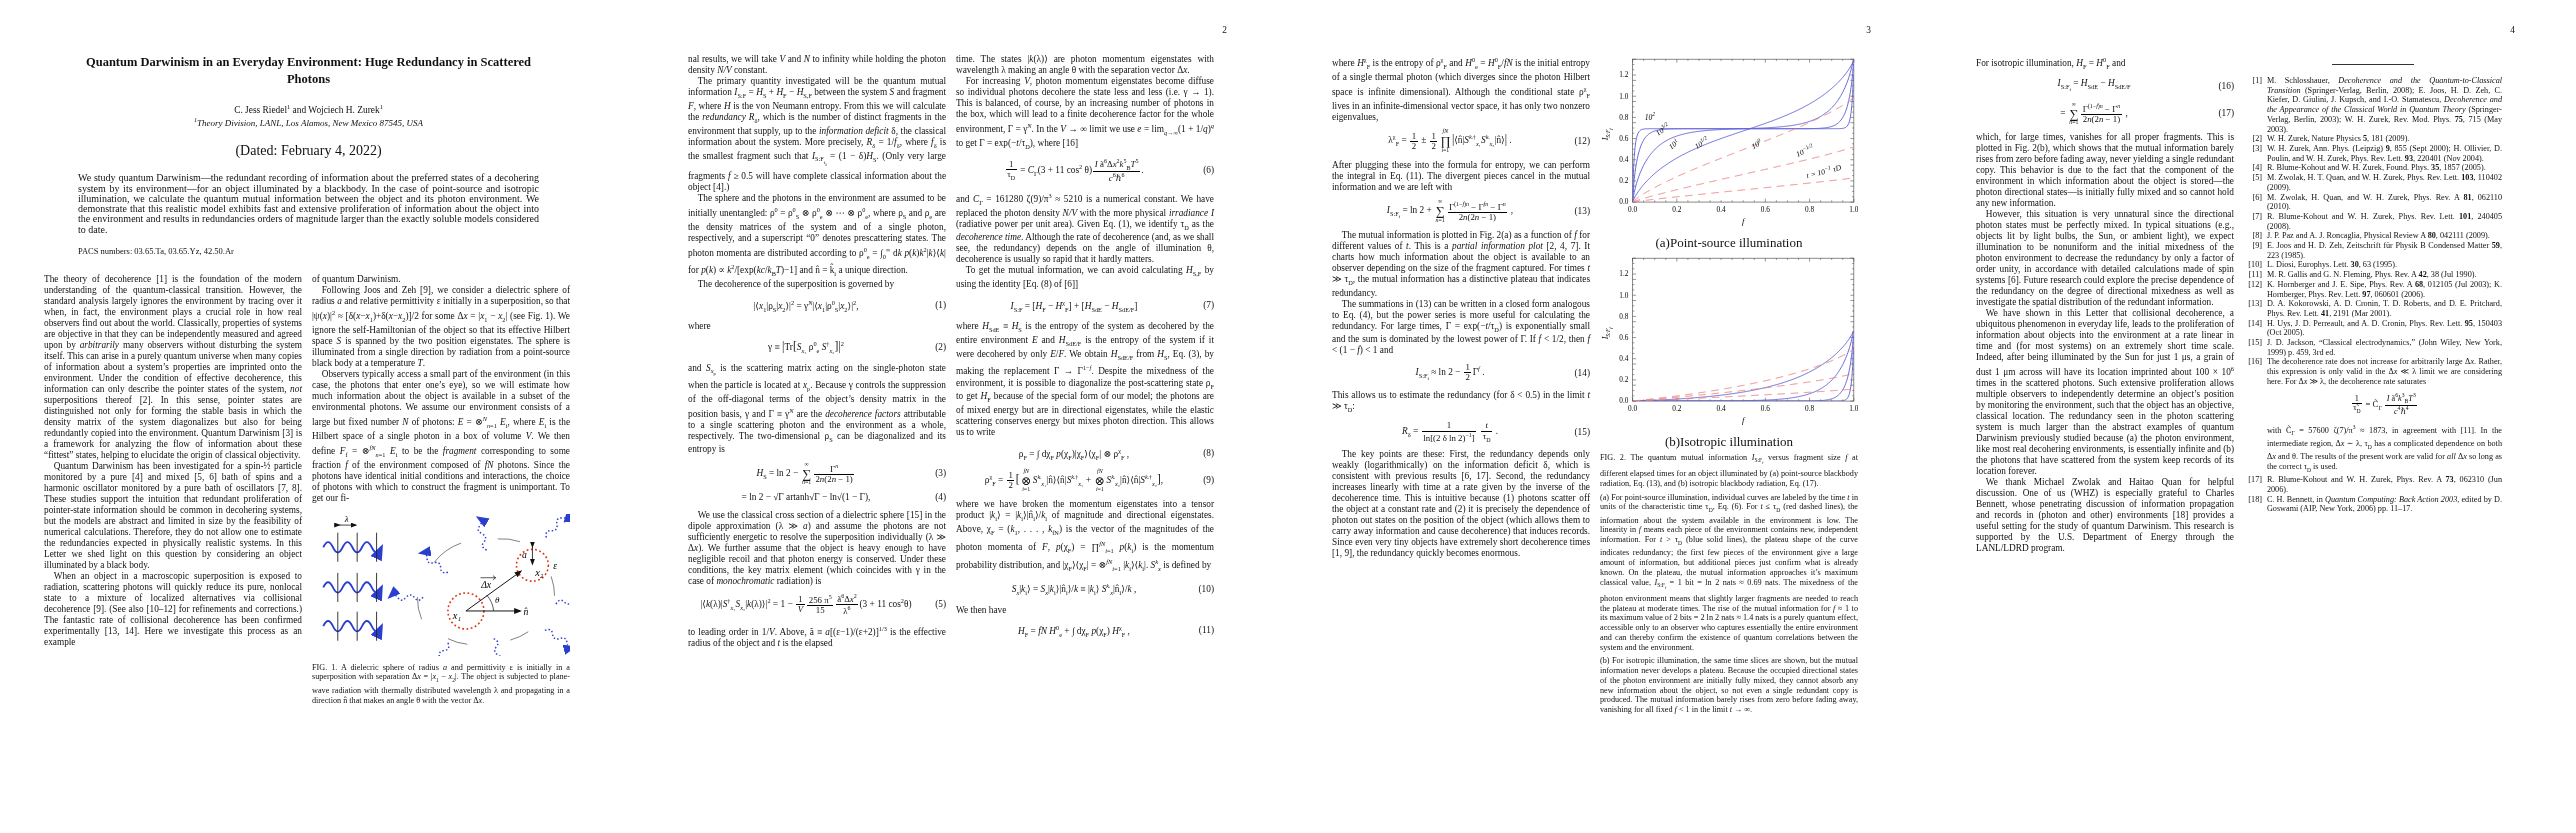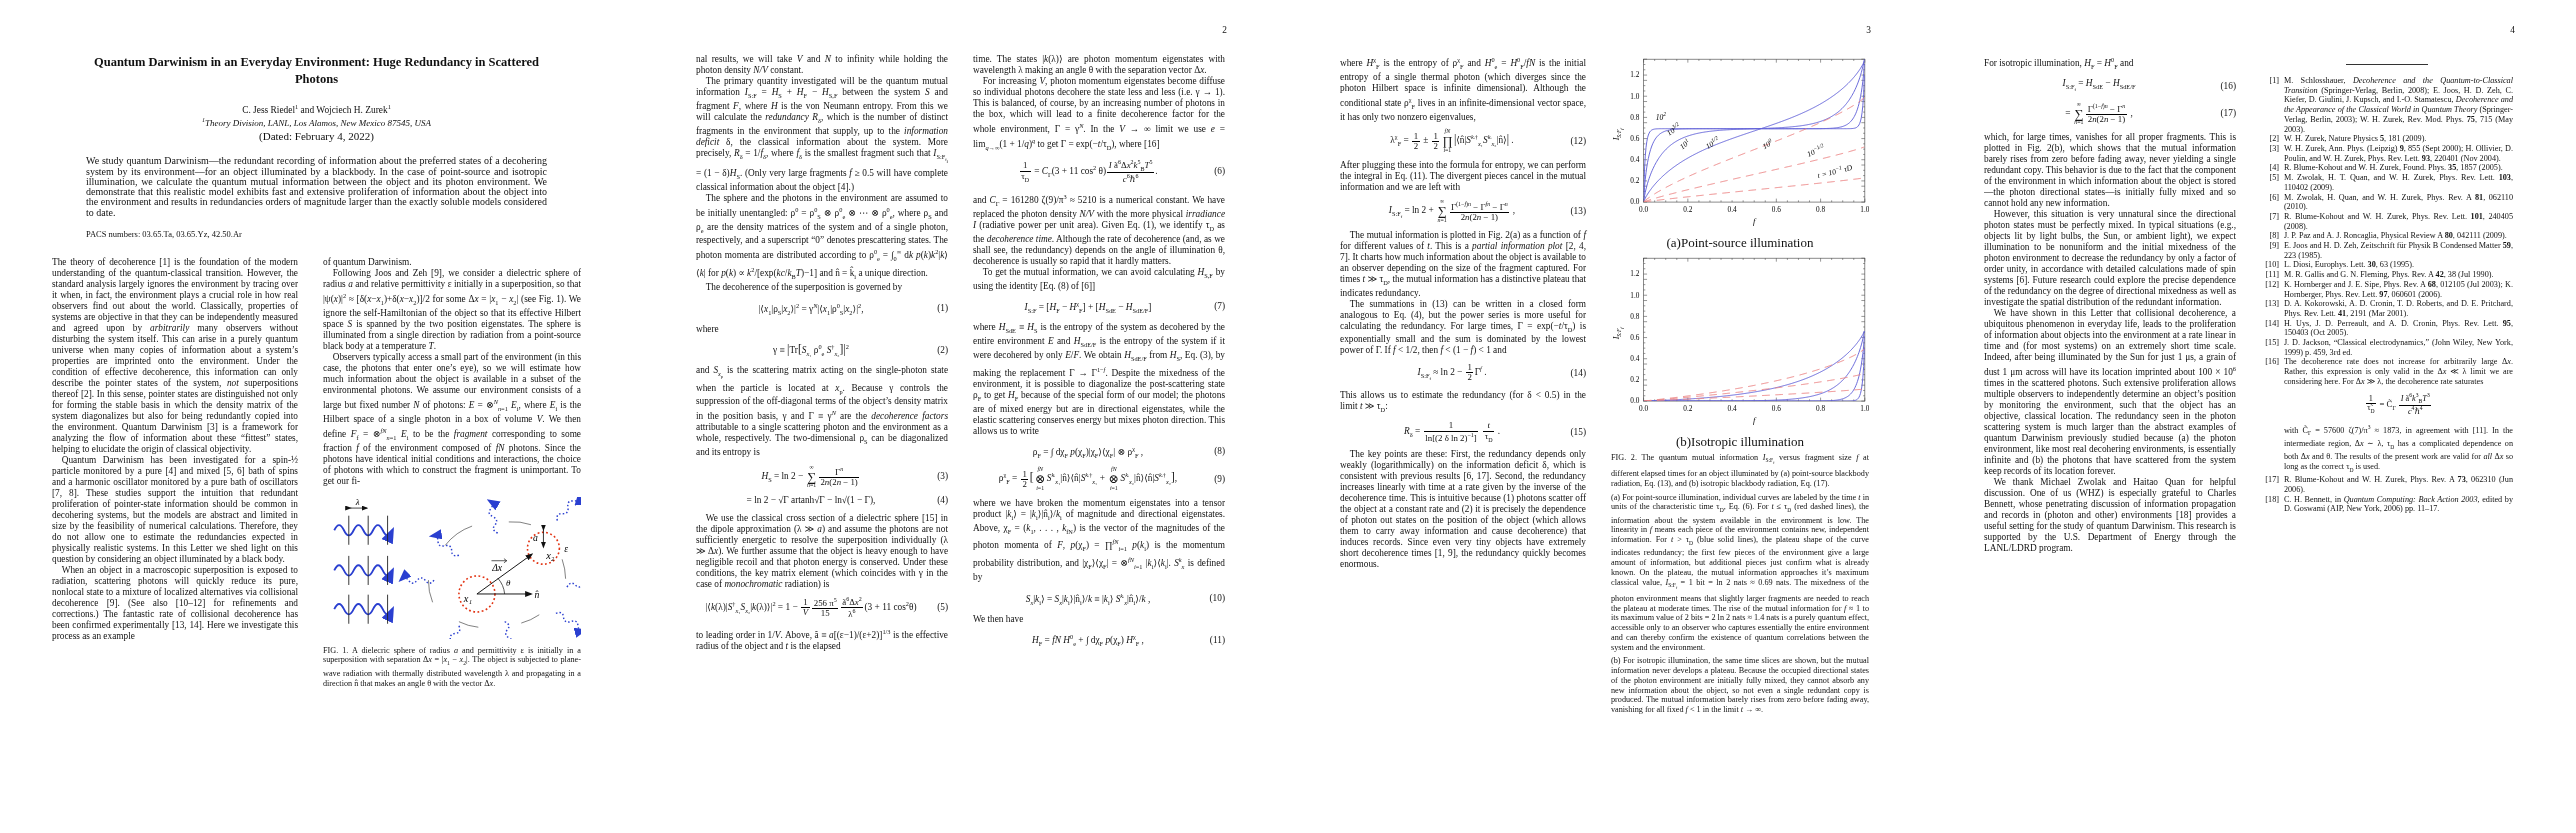--- a/index.html
+++ b/index.html
@@ -3,30 +3,30 @@
 <meta charset="utf-8">
 <style>
   html,body{margin:0;padding:0;background:#ffffff;}
   body{width:2576px;height:834px;position:relative;overflow:hidden;
        font-family:"Liberation Serif","DejaVu Serif",serif;color:#111;}
   .stamp{position:absolute;left:9.7px;top:229px;height:459px;
          writing-mode:vertical-rl;transform:rotate(180deg);
          font-size:19px;color:#8a8a8a;letter-spacing:1px;white-space:nowrap;}
   .page{position:absolute;top:0;width:644px;height:834px;background:#fff;}
   #page1{left:0}#page2{left:644px}#page3{left:1288px}#page4{left:1932px}
-  .content{position:absolute;left:52px;top:0;width:529px;height:816px;overflow:hidden;}
+  .content{position:absolute;left:44px;top:0;width:529px;height:816px;overflow:hidden;}
   .pagenum{position:absolute;top:25px;right:61px;font-size:9.4px;}
   .header{text-align:center;}
   .title{font-size:12.5px;font-weight:bold;margin:54px 21px 0 21px;line-height:1.35;}
   .authors{font-size:9.4px;margin-top:15.3px;}
   .affil{font-size:9px;font-style:italic;margin-top:2.1px;}
-  .date{font-size:11px;margin-top:2px;}
+  .date{font-size:14px;margin-top:15px;}
   .abstract{width:461px;margin:14px auto 0 auto;font-size:10px;line-height:10.3px;text-align:justify;}
   .pacs{width:461px;margin:11px auto 8px auto;font-size:8.5px;text-align:left;}
-  .cols{display:flex;gap:25px;margin-top:18px;}
+  .cols{display:flex;gap:10px;margin-top:18px;}
   .page .cols.toppad{margin-top:0;padding-top:54px;}
   .col{width:258px;font-size:9.3px;line-height:11px;text-align:justify;}
   .para{margin:0;text-indent:9.7px;}
   .para.ni{text-indent:0;}
   .eq{display:flex;align-items:center;margin:6.3px 0;font-size:9.3px;}
   .eq-body{flex:1;text-align:center;}
   .eq-num{width:22px;text-align:right;flex:0 0 22px;}
   .cap{margin:4.2px 0 0 0;font-size:8.2px;line-height:9.7px;text-align:justify;text-indent:0;}
   .subcap{text-align:center;font-size:13px;margin:0 0 5.6px 0;}
   .fr{display:inline-block;vertical-align:middle;text-align:center;line-height:1.05;margin:0 1.4px;font-size:0.95em;}

